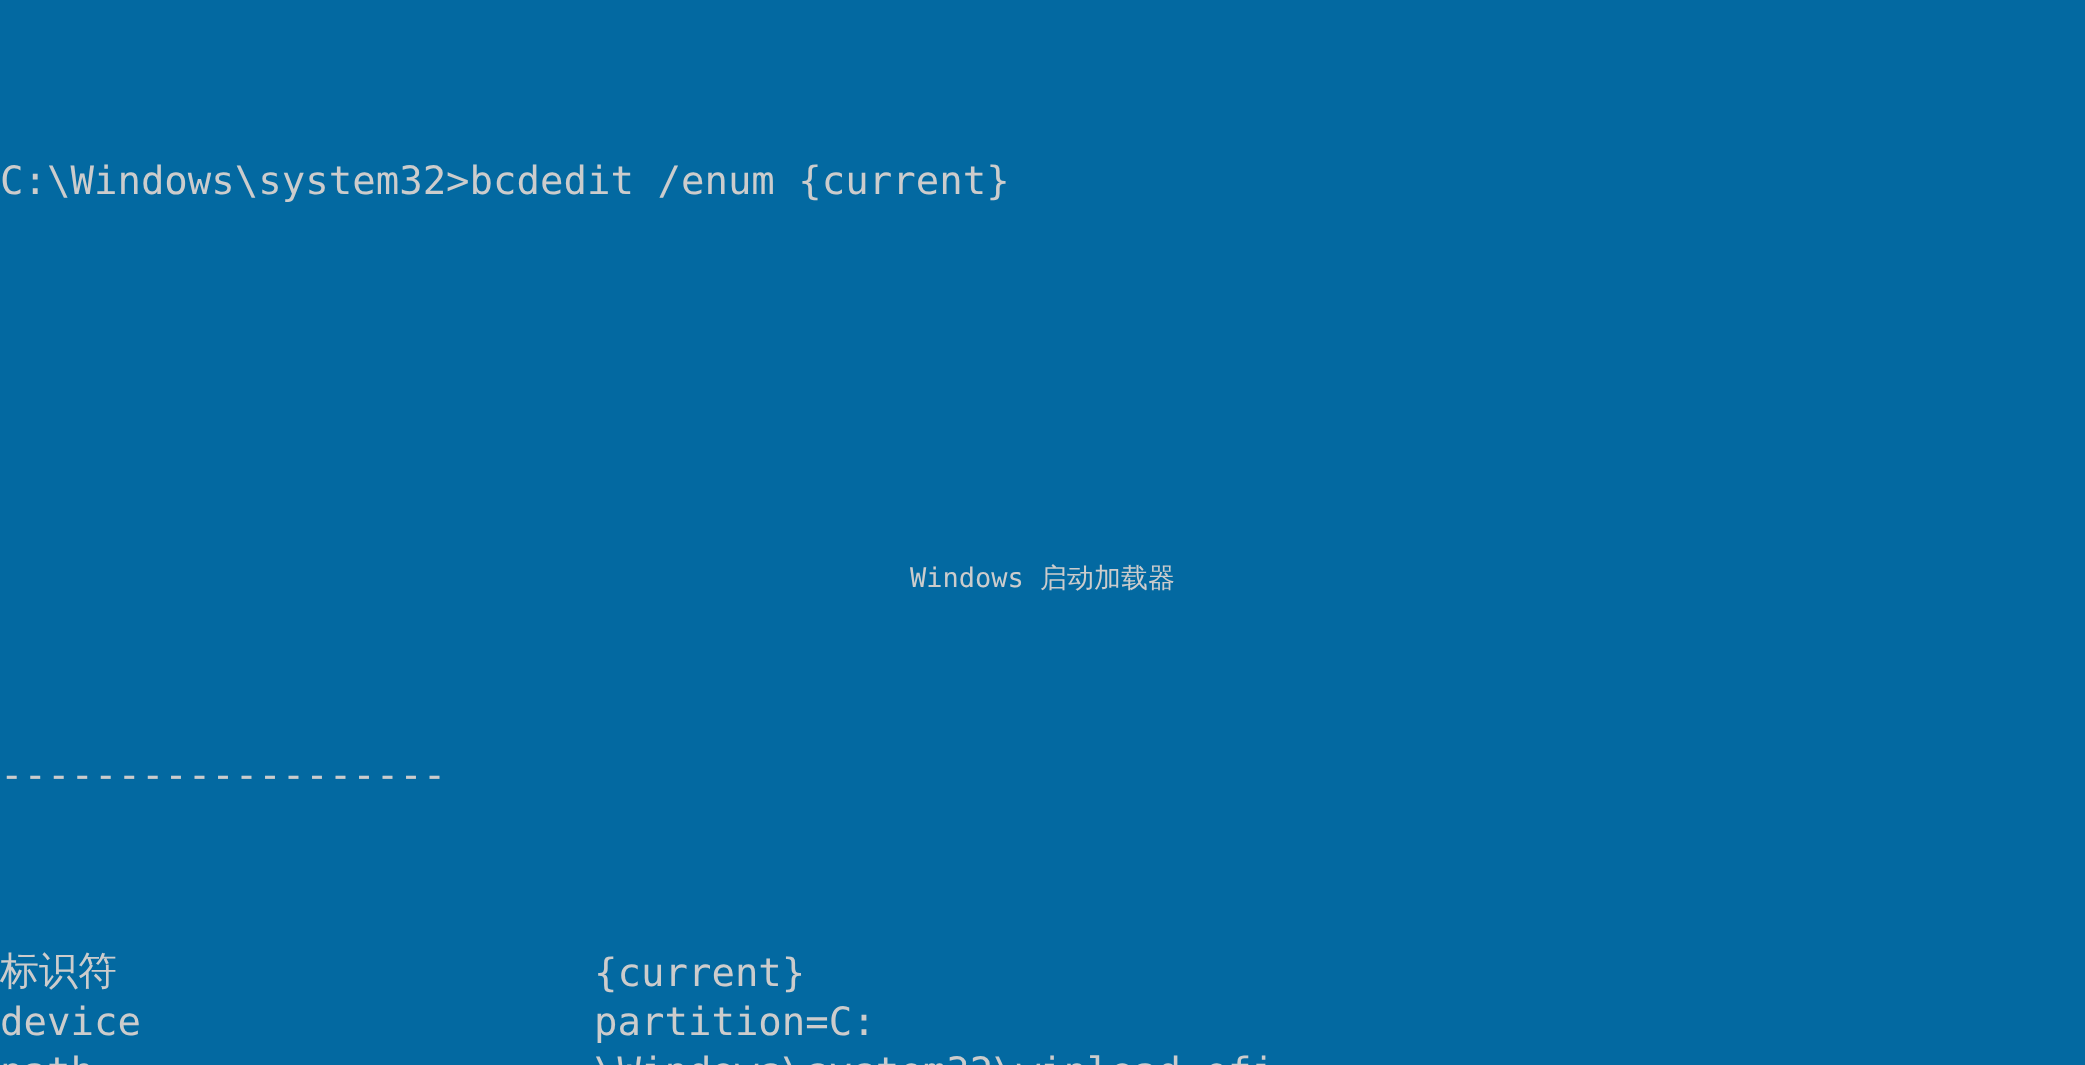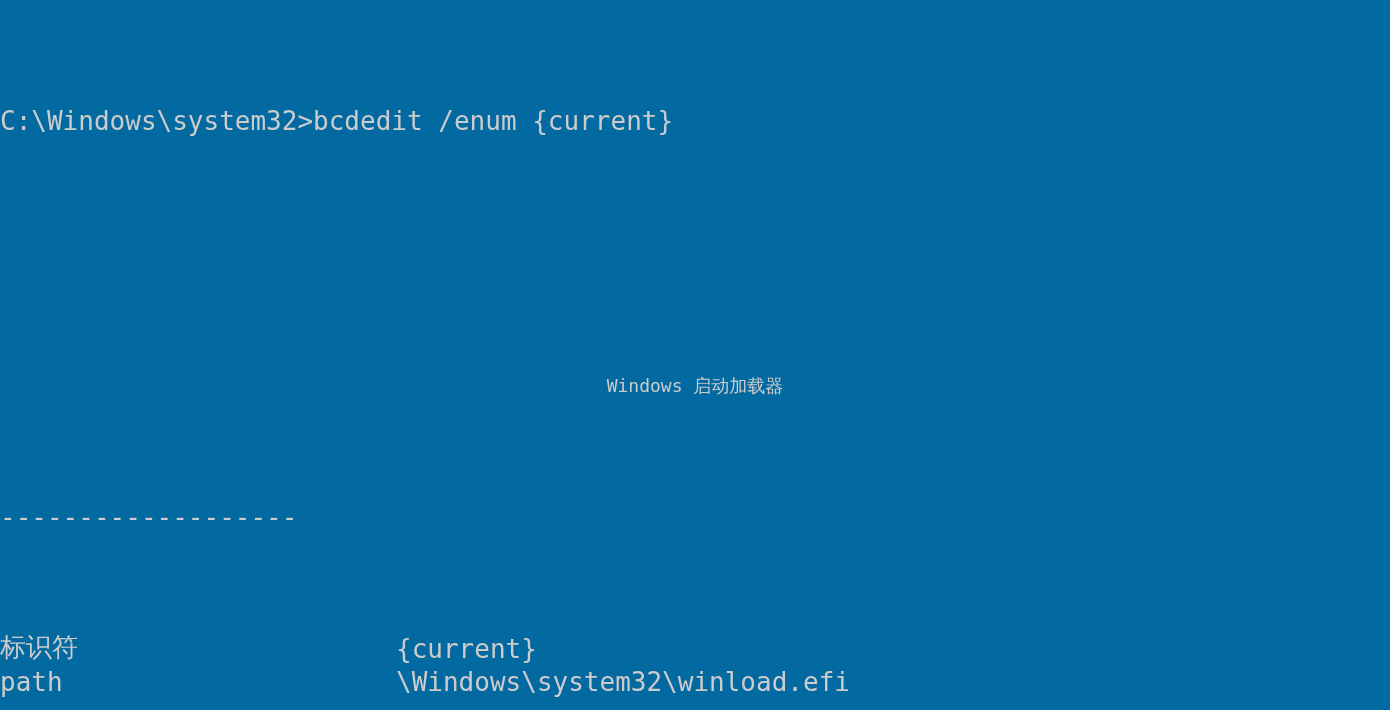--- a/index.html
+++ b/index.html
@@ -99,15 +99,15 @@
 <div id="console" style="background: #0369a1; color: rgb(204, 204, 204);">
 
   <div class="cmdline">C:\Windows\system32&gt;bcdedit /enum {current}</div>
 
   <div class="line blank"></div>
 
   <div class="heading">Windows 启动加载器</div>
 
   <div class="sep">-------------------</div>
 
-  <div id="entry-rows"><div class="row"><span class="k cjk">标识符</span><span class="v">{current}</span></div><div class="row"><span class="k">path</span><span class="v">\Windows\system32\winload.efi</span></div></div>
+  <div id="entry-rows"><div class="row"><span class="k cjk">标识符</span><span class="v">{current}</span></div><div class="row"><span class="k">device</span><span class="v">partition=C:</span></div><div class="row"><span class="k">path</span><span class="v">\Windows\system32\winload.efi</span></div></div>
 
 </div>
 
 </body></html>

